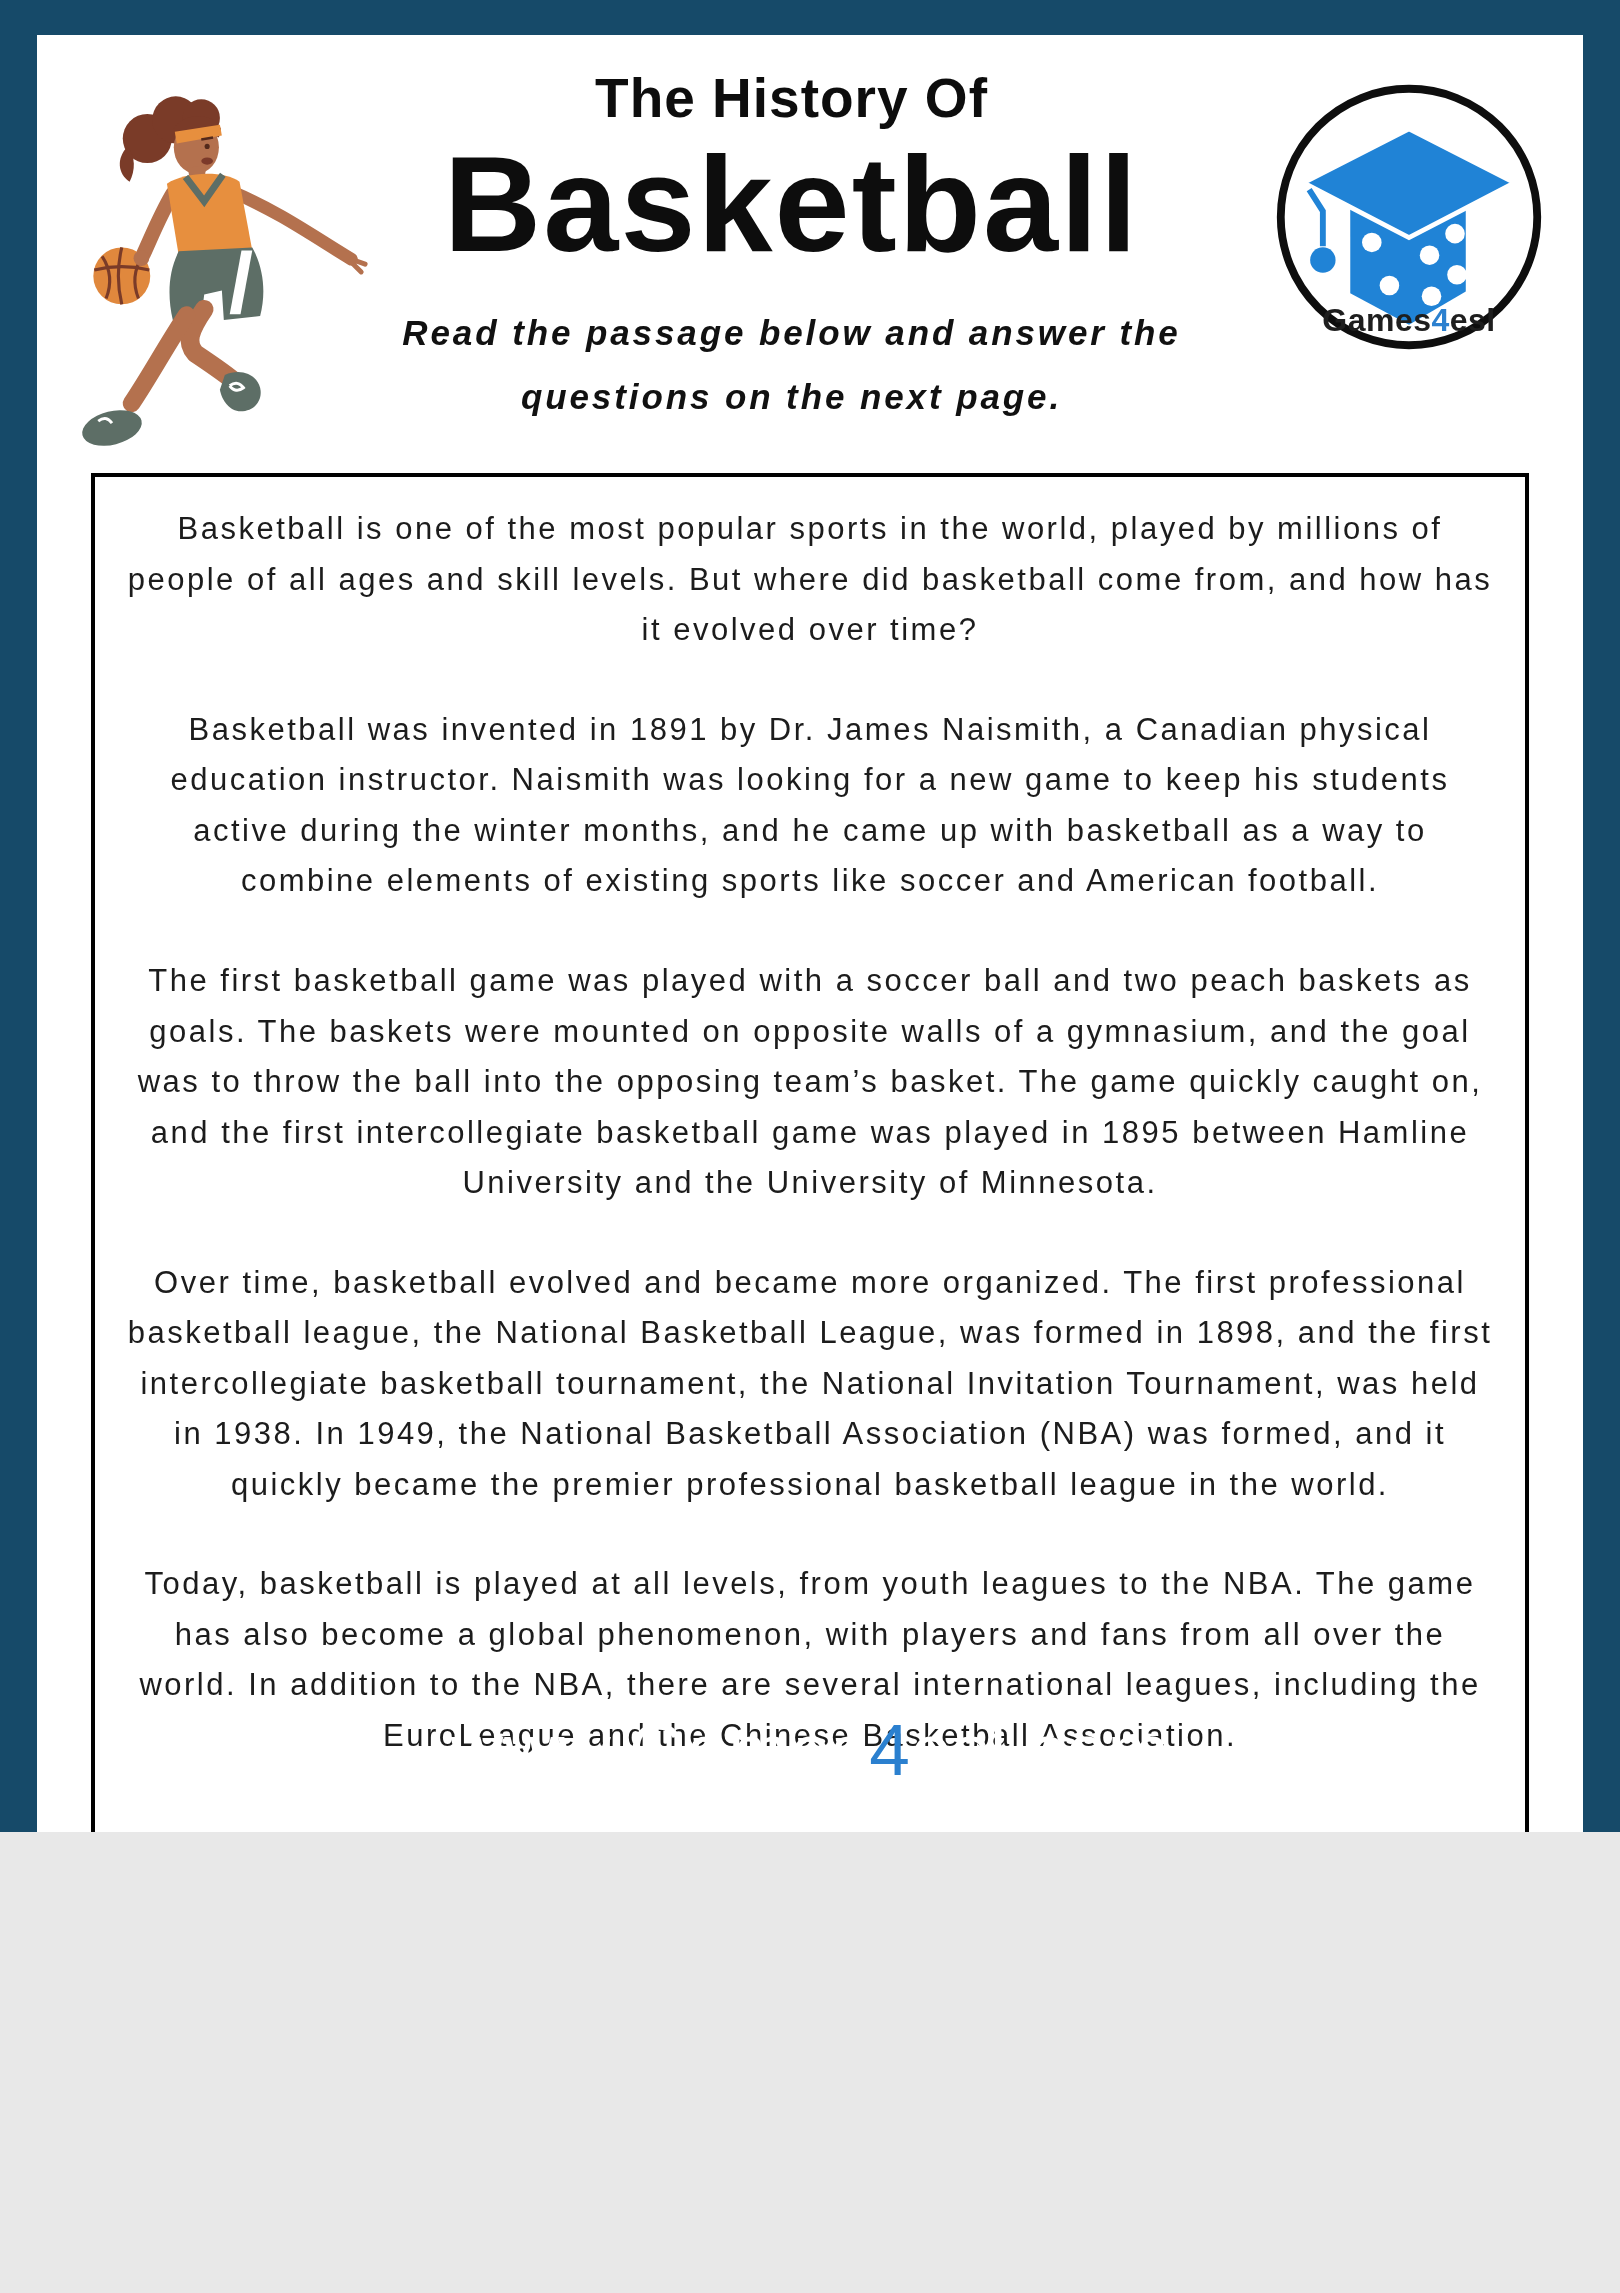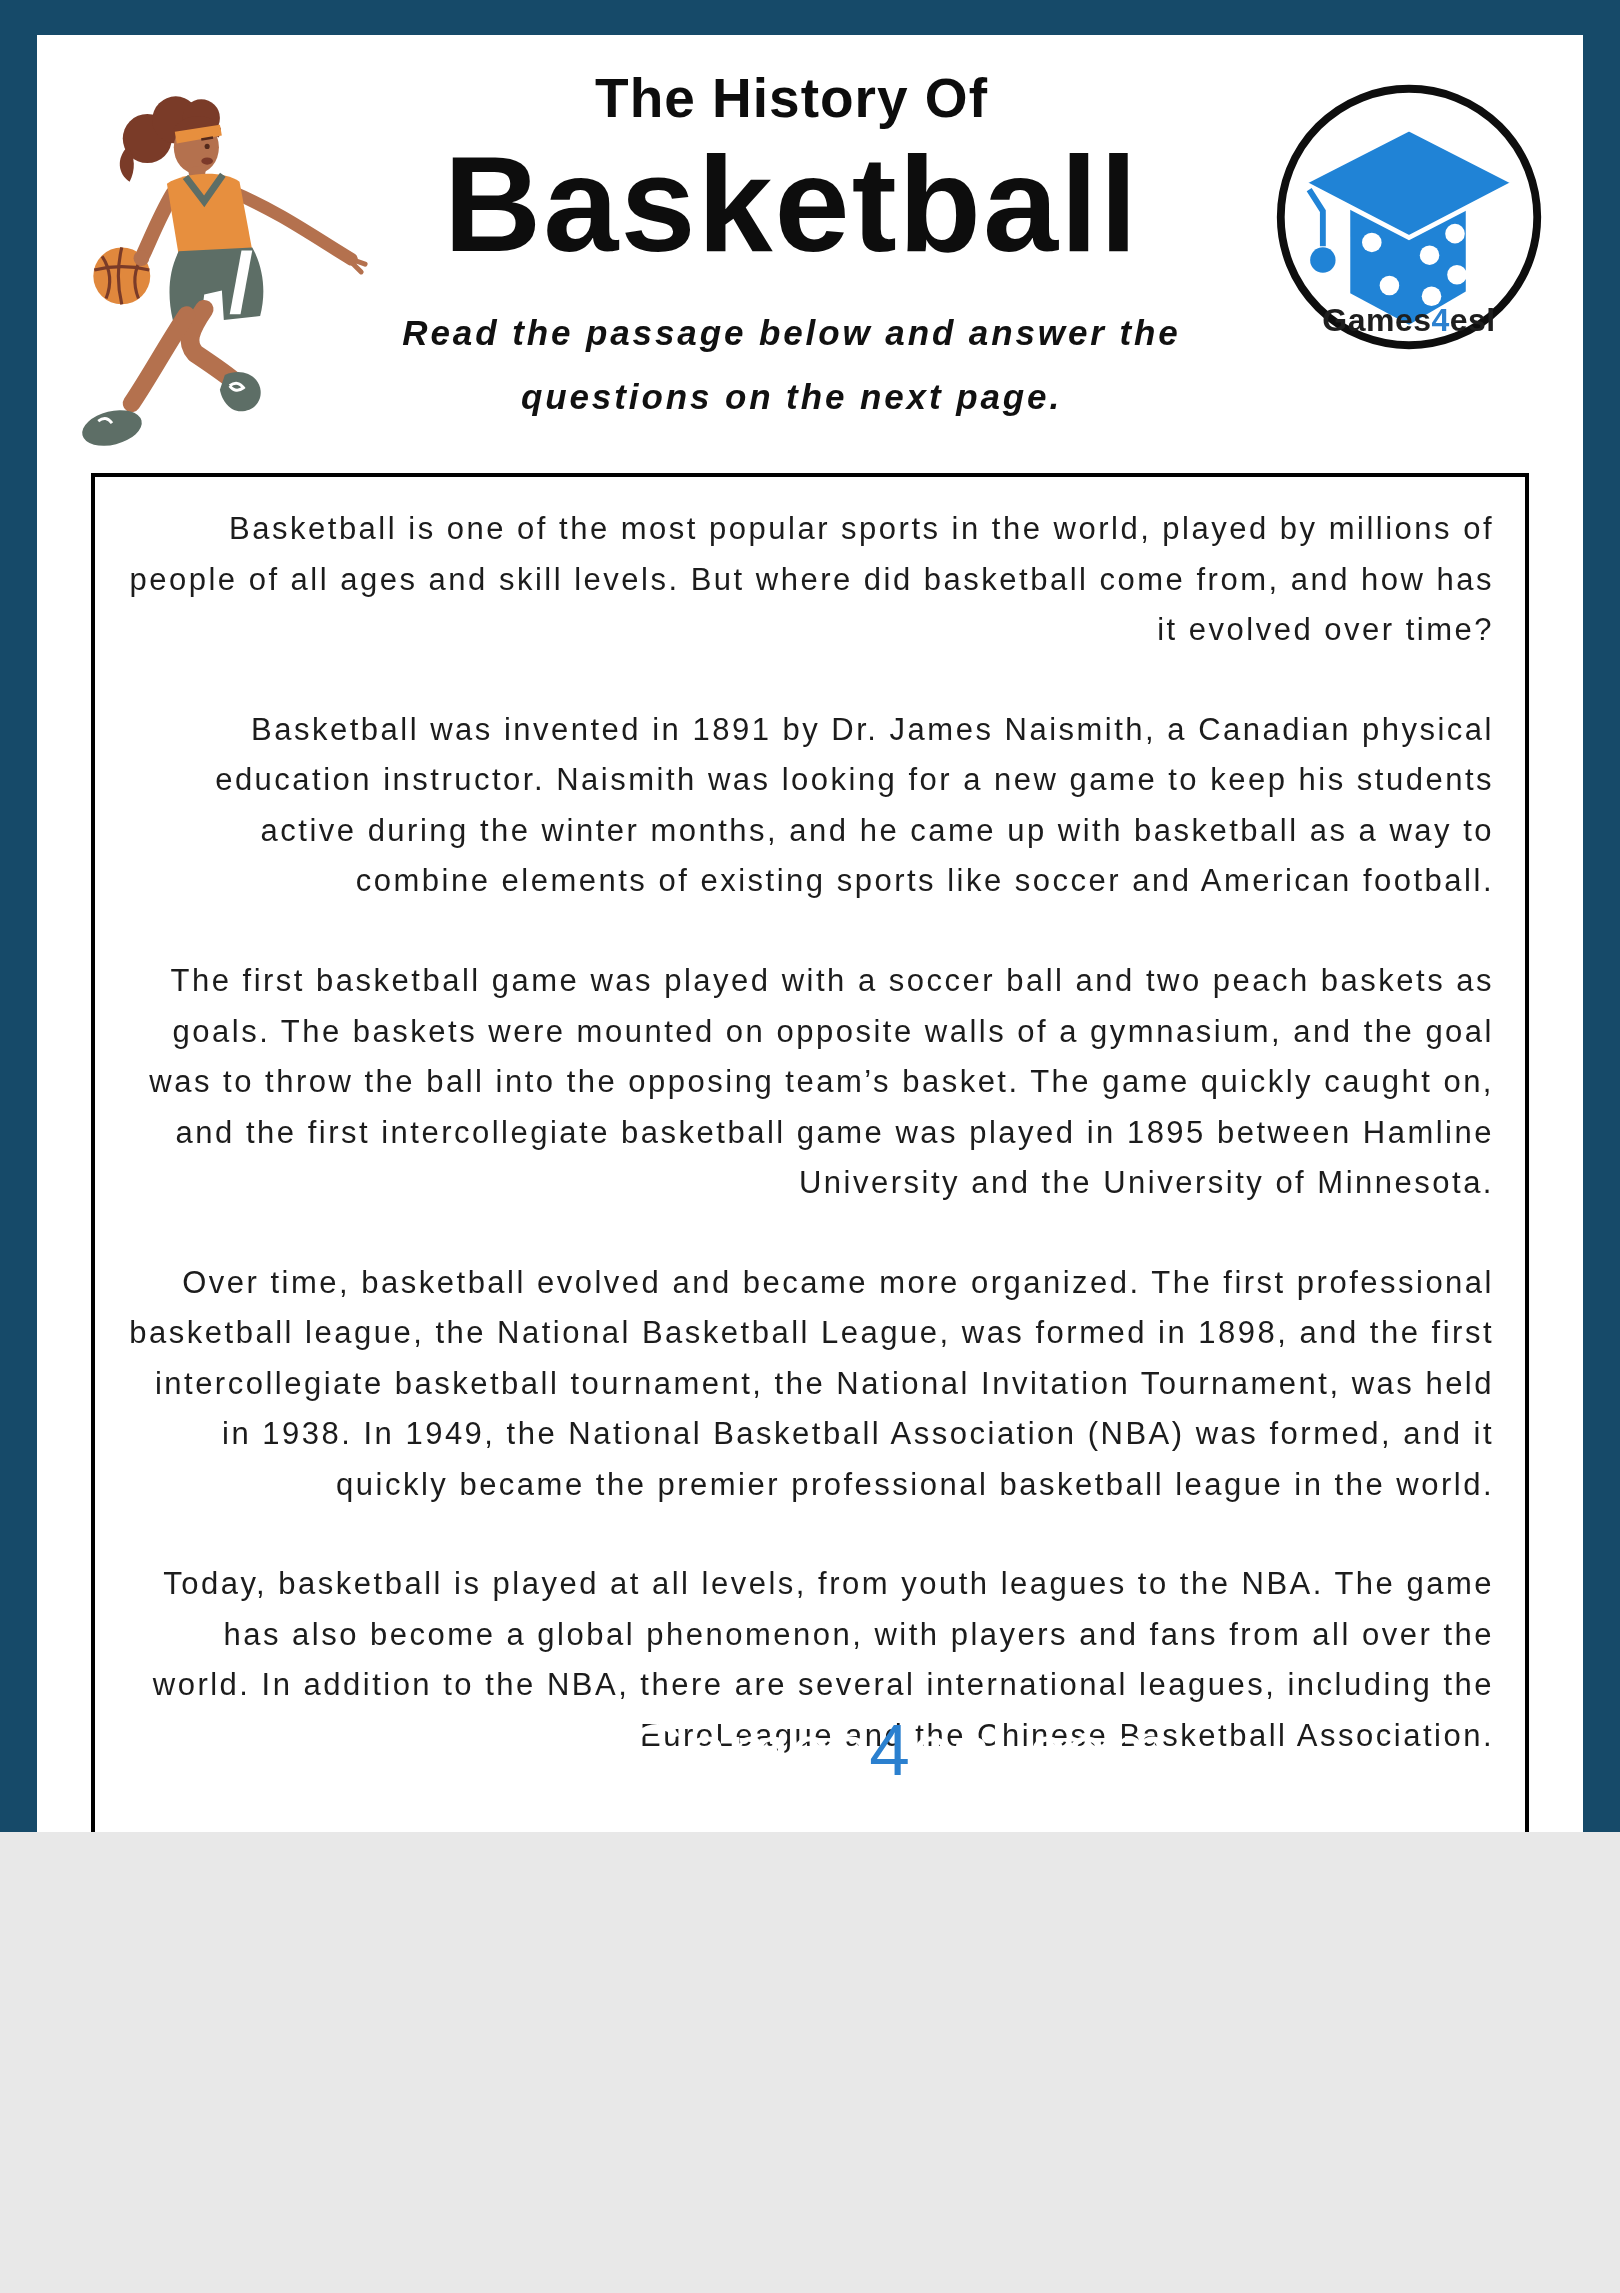--- a/index.html
+++ b/index.html
@@ -22,21 +22,21 @@
   .logo-text { position:absolute; left:0; right:0; top:224px; text-align:center;
                font-size:32px; font-weight:700; letter-spacing:0.5px; color:#1e1e1e; }
   .logo-text .num, .footer .num { color:#2b80cf; }
   
   .passage-box {
     position:absolute; left:54px; top:438px; width:1438px; height:1612px;
     border:4.9px solid #000; box-sizing:border-box; padding:27.4px 31px; overflow:hidden;
     background:#fff;
   }
   .passage-box p {
-    margin:0 0 49px 0; text-align:right;
+    margin:0 0 49px 0; text-align:center;
     font-size:31px; letter-spacing:2.5px; line-height:1.63; color:#1c1c1c;
   }
   .passage-box p:last-child { margin-bottom:0; }
   
   .footer {
     position:absolute; left:0; bottom:0; width:100%; height:165px;
     display:flex; align-items:center; justify-content:center;
     color:#ffffff; font-size:73px; letter-spacing:1px; font-weight:400;
   }
 </style>

